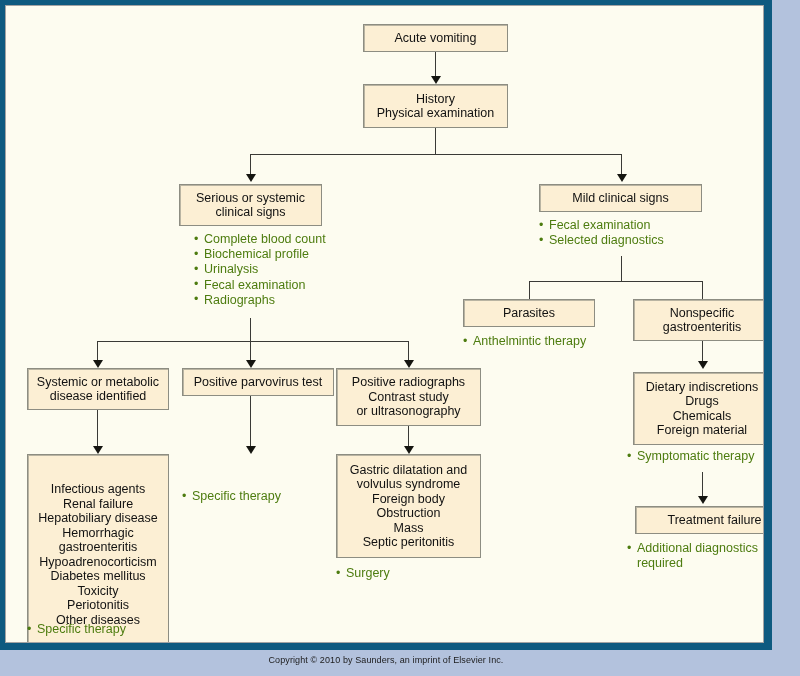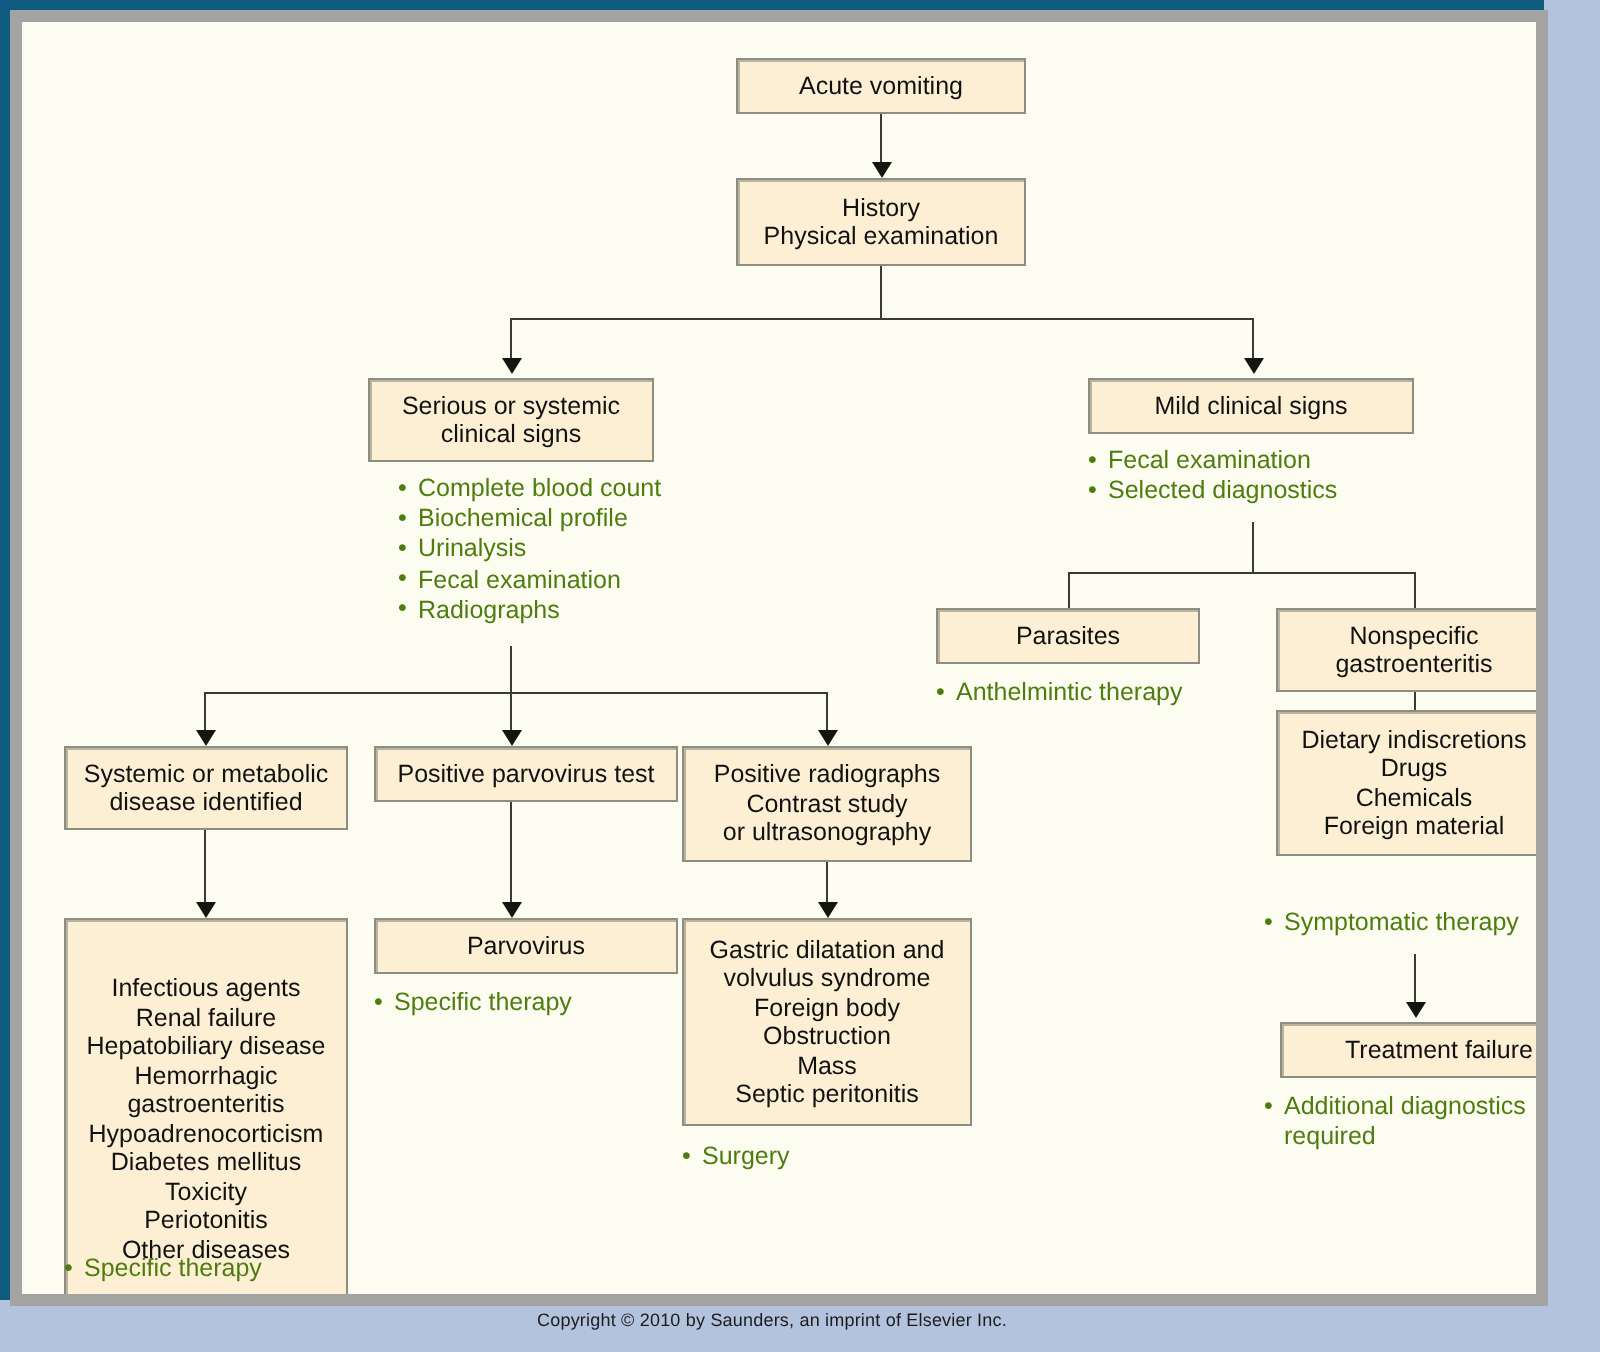--- a/index.html
+++ b/index.html
@@ -6,21 +6,21 @@
   body{width:800px;height:676px;overflow:hidden;
        font-family:"Liberation Sans","DejaVu Sans",sans-serif;}
 
   #page{position:relative;width:800px;height:676px;background:#b3c2dd;}
 
   
   #frame{position:absolute;left:0;top:0;width:772px;height:650px;
          background:#0e5a80;}
   
   #canvas{position:absolute;left:5px;top:5px;width:757px;height:636px;
-          background:#fdfcf0;border:6px solid #a3a3a3;overflow:hidden;}
+          background:#fdfcf0;border:1px solid #a3a3a3;overflow:hidden;}
 
   #footer{position:absolute;left:0;top:655px;width:772px;text-align:center;
           font-size:9px;color:#1c1c1c;letter-spacing:.1px;}
 
   
   .box{position:absolute;background:#fcefd4;border:1px solid #8d8d82;
        box-shadow:1px 1px 0 #b9b4a2 inset;
        display:flex;align-items:center;justify-content:center;
        text-align:center;font-size:12.5px;color:#111;line-height:14.5px;
        box-sizing:border-box;padding:3px 5px;}
@@ -110,23 +110,20 @@
       <ul class="blist" style="position:absolute;left:21px;top:616px;">
         <li>Specific therapy</li>
       </ul>
 
       <div class="box" style="left:176px;top:362px;width:152px;height:28px;">
         <span>Positive parvovirus test</span>
       </div>
       <div class="vline" style="left:244px;top:390px;height:52px;"></div>
       <div class="arrow" style="left:240px;top:440px;"></div>
 
-      <div class="box" style="left:176px;top:448px;width:152px;height:28px;">
-        <span>Parvovirus</span>
-      </div>
       <ul class="blist" style="position:absolute;left:176px;top:483px;">
         <li>Specific therapy</li>
       </ul>
 
       <div class="box" style="left:330px;top:362px;width:145px;height:58px;flex-direction:column;">
         <span>Positive radiographs</span>
         <span>Contrast study</span>
         <span>or ultrasonography</span>
       </div>
       <div class="vline" style="left:402px;top:420px;height:22px;"></div>
@@ -167,21 +164,21 @@
         <li>Anthelmintic therapy</li>
       </ul>
 
       <div class="box" style="left:627px;top:293px;width:138px;height:42px;flex-direction:column;">
         <span>Nonspecific</span>
         <span>gastroenteritis</span>
       </div>
       <div class="vline" style="left:696px;top:335px;height:22px;"></div>
       <div class="arrow" style="left:692px;top:355px;"></div>
 
-      <div class="box" style="left:627px;top:344px;width:138px;height:73px;flex-direction:column;">
+      <div class="box" style="left:627px;top:366px;width:138px;height:73px;flex-direction:column;">
         <span>Dietary indiscretions</span>
         <span>Drugs</span>
         <span>Chemicals</span>
         <span>Foreign material</span>
       </div>
 
       <ul class="blist" style="position:absolute;left:621px;top:443px;">
         <li>Symptomatic therapy</li>
       </ul>
 

